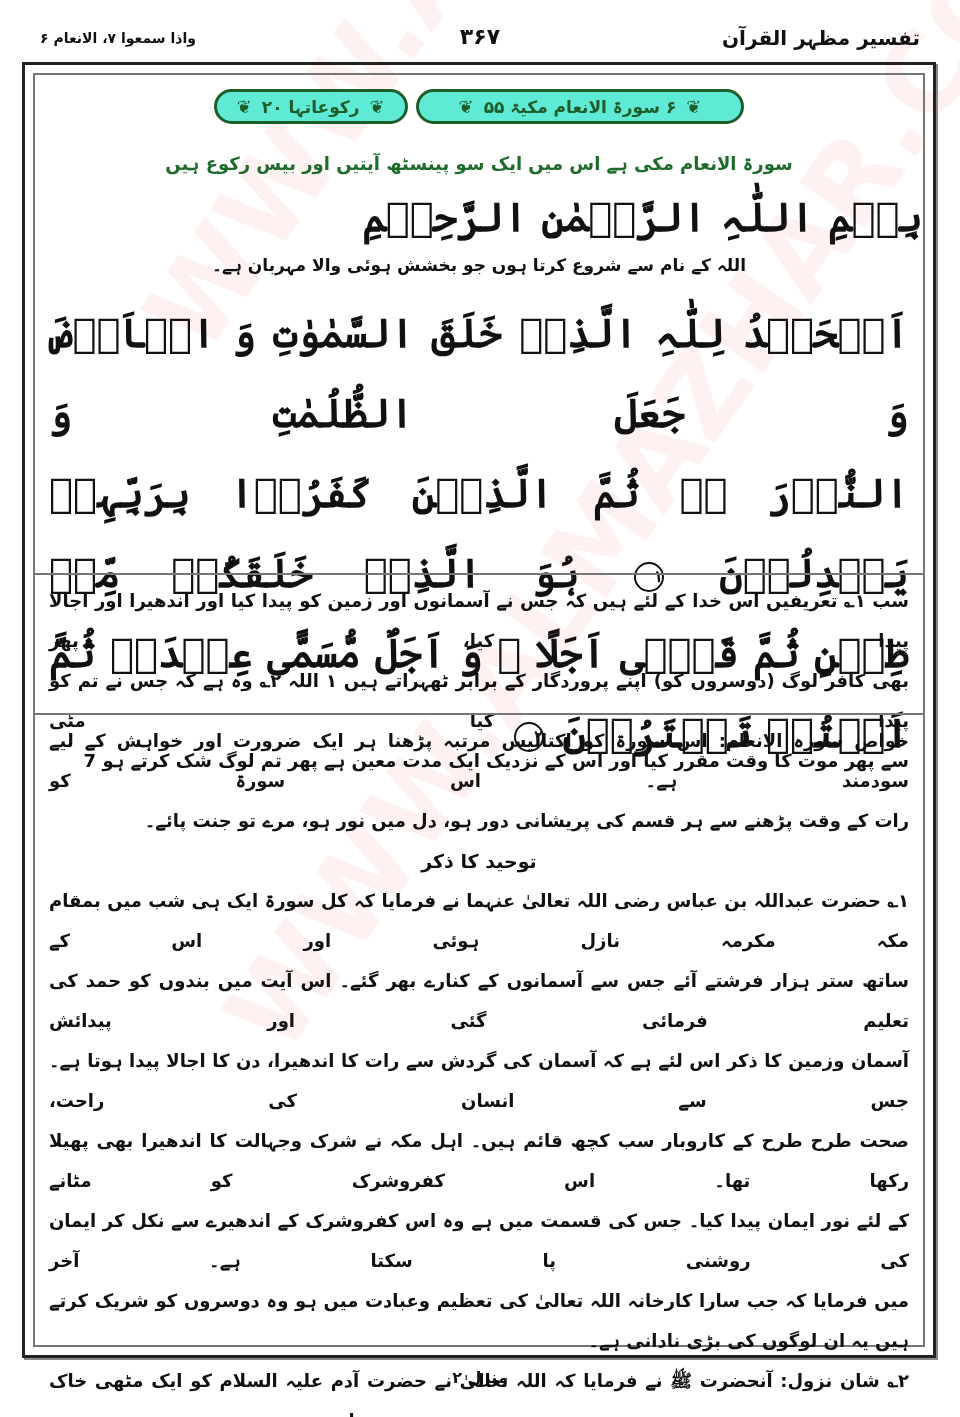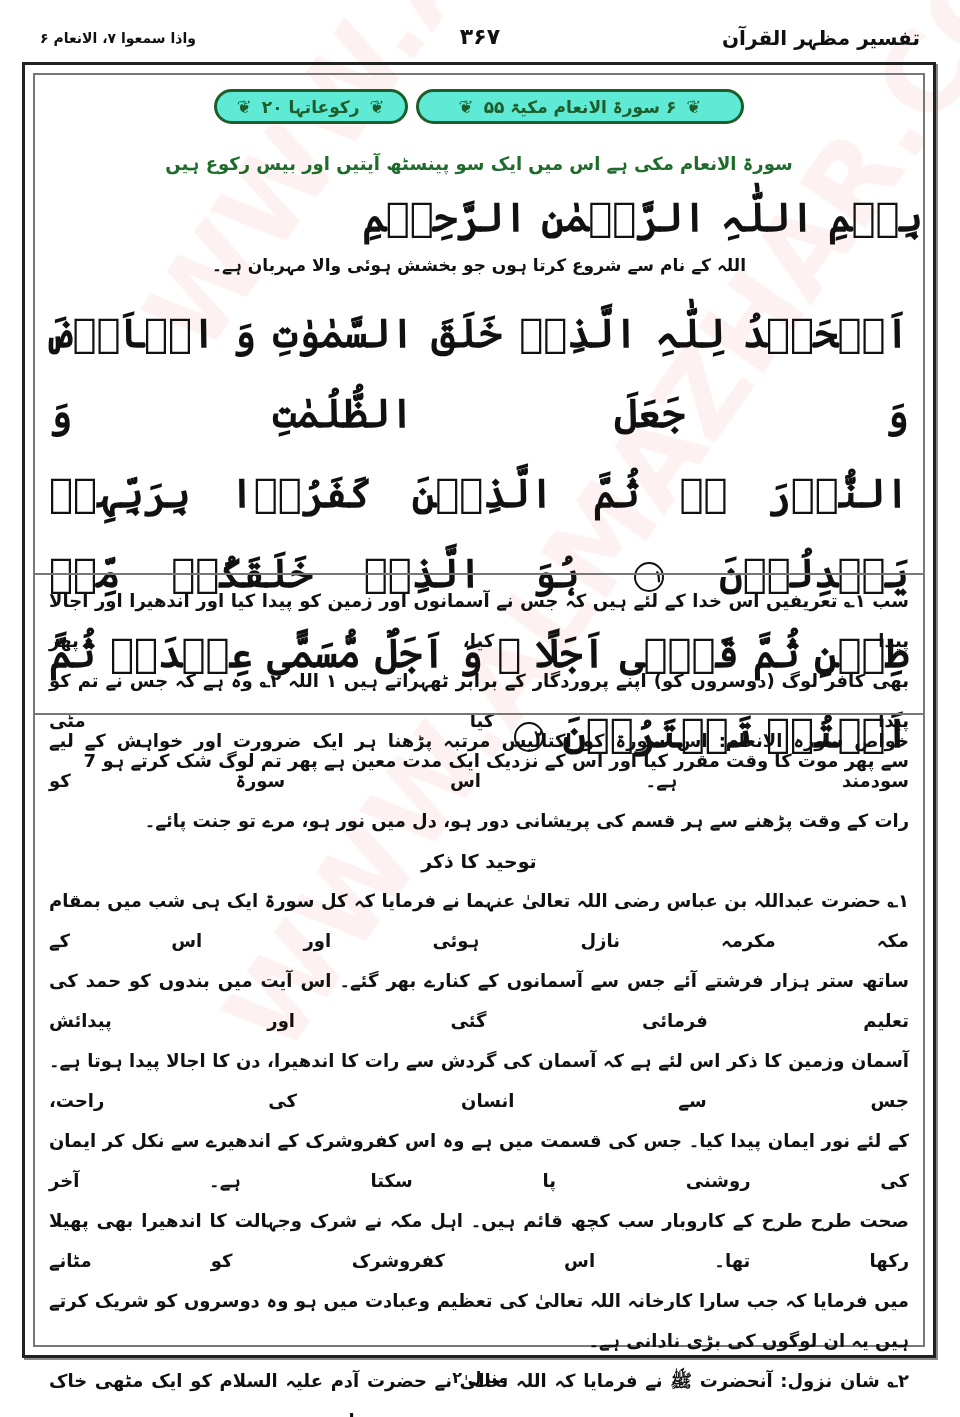--- a/index.html
+++ b/index.html
@@ -90,22 +90,22 @@
 
     <div class="divider" style="top:638px;"></div>
 
     <div class="section" style="top:646px;">
       <span class="ln">خواص سورہ الانعام: اس سورۃ کو اکتالیس مرتبہ پڑھنا ہر ایک ضرورت اور خواہش کے لیے سودمند ہے۔ اس سورۃ کو</span>
       <span class="ln last">رات کے وقت پڑھنے سے ہر قسم کی پریشانی دور ہو، دل میں نور ہو، مرے تو جنت پائے۔</span>
       <div class="heading">توحید کا ذکر</div>
       <span class="ln">۱؎ حضرت عبداللہ بن عباس رضی اللہ تعالیٰ عنہما نے فرمایا کہ کل سورۃ ایک ہی شب میں بمقام مکہ مکرمہ نازل ہوئی اور اس کے</span>
       <span class="ln">ساتھ ستر ہزار فرشتے آئے جس سے آسمانوں کے کنارے بھر گئے۔ اس آیت میں بندوں کو حمد کی تعلیم فرمائی گئی اور پیدائش</span>
       <span class="ln">آسمان وزمین کا ذکر اس لئے ہے کہ آسمان کی گردش سے رات کا اندھیرا، دن کا اجالا پیدا ہوتا ہے۔ جس سے انسان کی راحت،</span>
+      <span class="ln">صحت طرح طرح کے کاروبار سب کچھ قائم ہیں۔ اہل مکہ نے شرک وجہالت کا اندھیرا بھی پھیلا رکھا تھا۔ اس کفروشرک کو مٹانے</span>
       <span class="ln">کے لئے نور ایمان پیدا کیا۔ جس کی قسمت میں ہے وہ اس کفروشرک کے اندھیرے سے نکل کر ایمان کی روشنی پا سکتا ہے۔ آخر</span>
-      <span class="ln">صحت طرح طرح کے کاروبار سب کچھ قائم ہیں۔ اہل مکہ نے شرک وجہالت کا اندھیرا بھی پھیلا رکھا تھا۔ اس کفروشرک کو مٹانے</span>
       <span class="ln last">میں فرمایا کہ جب سارا کارخانہ اللہ تعالیٰ کی تعظیم وعبادت میں ہو وہ دوسروں کو شریک کرتے ہیں یہ ان لوگوں کی بڑی نادانی ہے۔</span>
       <span class="ln">۲؎ شان نزول: آنحضرت ﷺ نے فرمایا کہ اللہ تعالیٰ نے حضرت آدم علیہ السلام کو ایک مٹھی خاک سے جو تمام زمین</span>
 
     </div>
 
   </div>
 </div>
 
 <div class="footer">منزل ۲</div>
 

